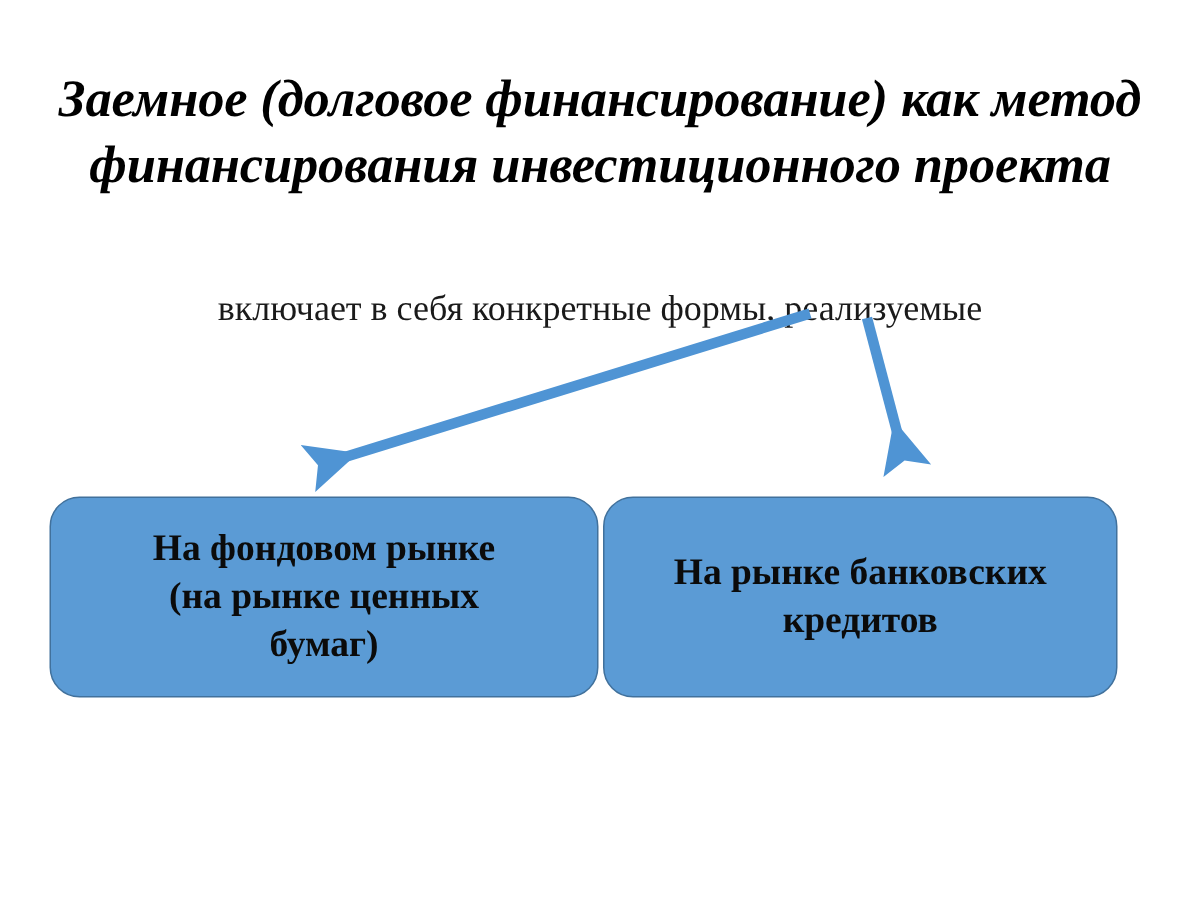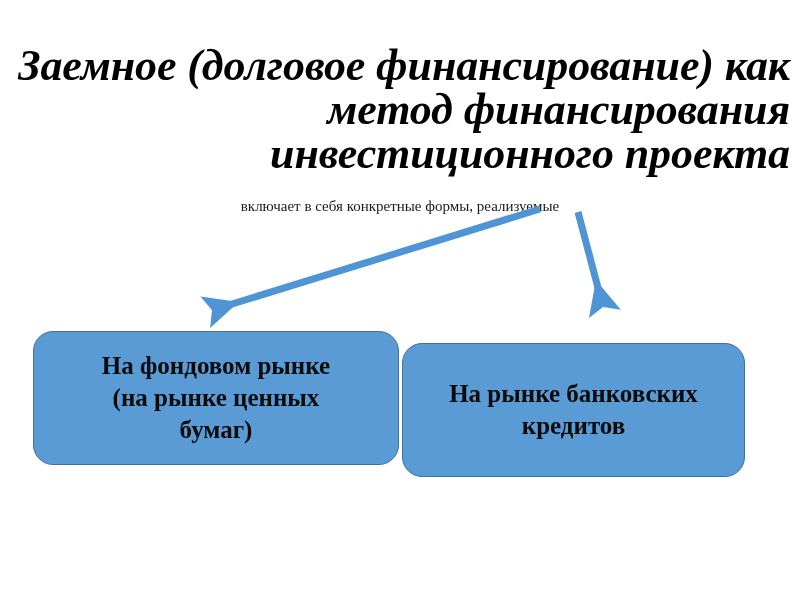--- a/index.html
+++ b/index.html
@@ -16,42 +16,42 @@
     overflow: hidden;
     font-family: "Liberation Serif", "DejaVu Serif", serif;
   }
 
   
   #title {
     position: absolute;
     left: 10px;
     top: 44px;
     width: 780px;
-    text-align: right;
+    text-align: center;
     font-family: "Liberation Serif", "DejaVu Serif", serif;
     font-weight: bold;
     font-style: italic;
-    font-size: 44px;
+    font-size: 35px;
     line-height: 44px;
     color: #000000;
     letter-spacing: -0.1px;
     white-space: pre-line;
   }
 
   
   #subtitle {
     position: absolute;
     left: 10px;
     top: 192px;
     width: 780px;
     text-align: center;
     font-family: "Liberation Serif", "DejaVu Serif", serif;
     font-weight: normal;
     font-style: normal;
-    font-size: 15px;
+    font-size: 24px;
     line-height: 28px;
     color: #1a1a1a;
   }
 
   
   #arrows {
     position: absolute;
     left: 0;
     top: 0;
     width: 800px;
@@ -80,21 +80,20 @@
     left: 33px;
     top: 331px;
     width: 366px;
     height: 134px;
   }
   #box-right {
     left: 402px;
     top: 331px;
     width: 343px;
     height: 134px;
-    margin-top: 12px;
   }
 </style>
 </head>
 <body>
 
 <div id="slide" style="background: rgb(255, 255, 255);">
 
   <div id="title">Заемное (долговое финансирование) как метод финансирования инвестиционного проекта</div>
 
   <div id="subtitle">включает в себя конкретные формы, реализуемые</div>

